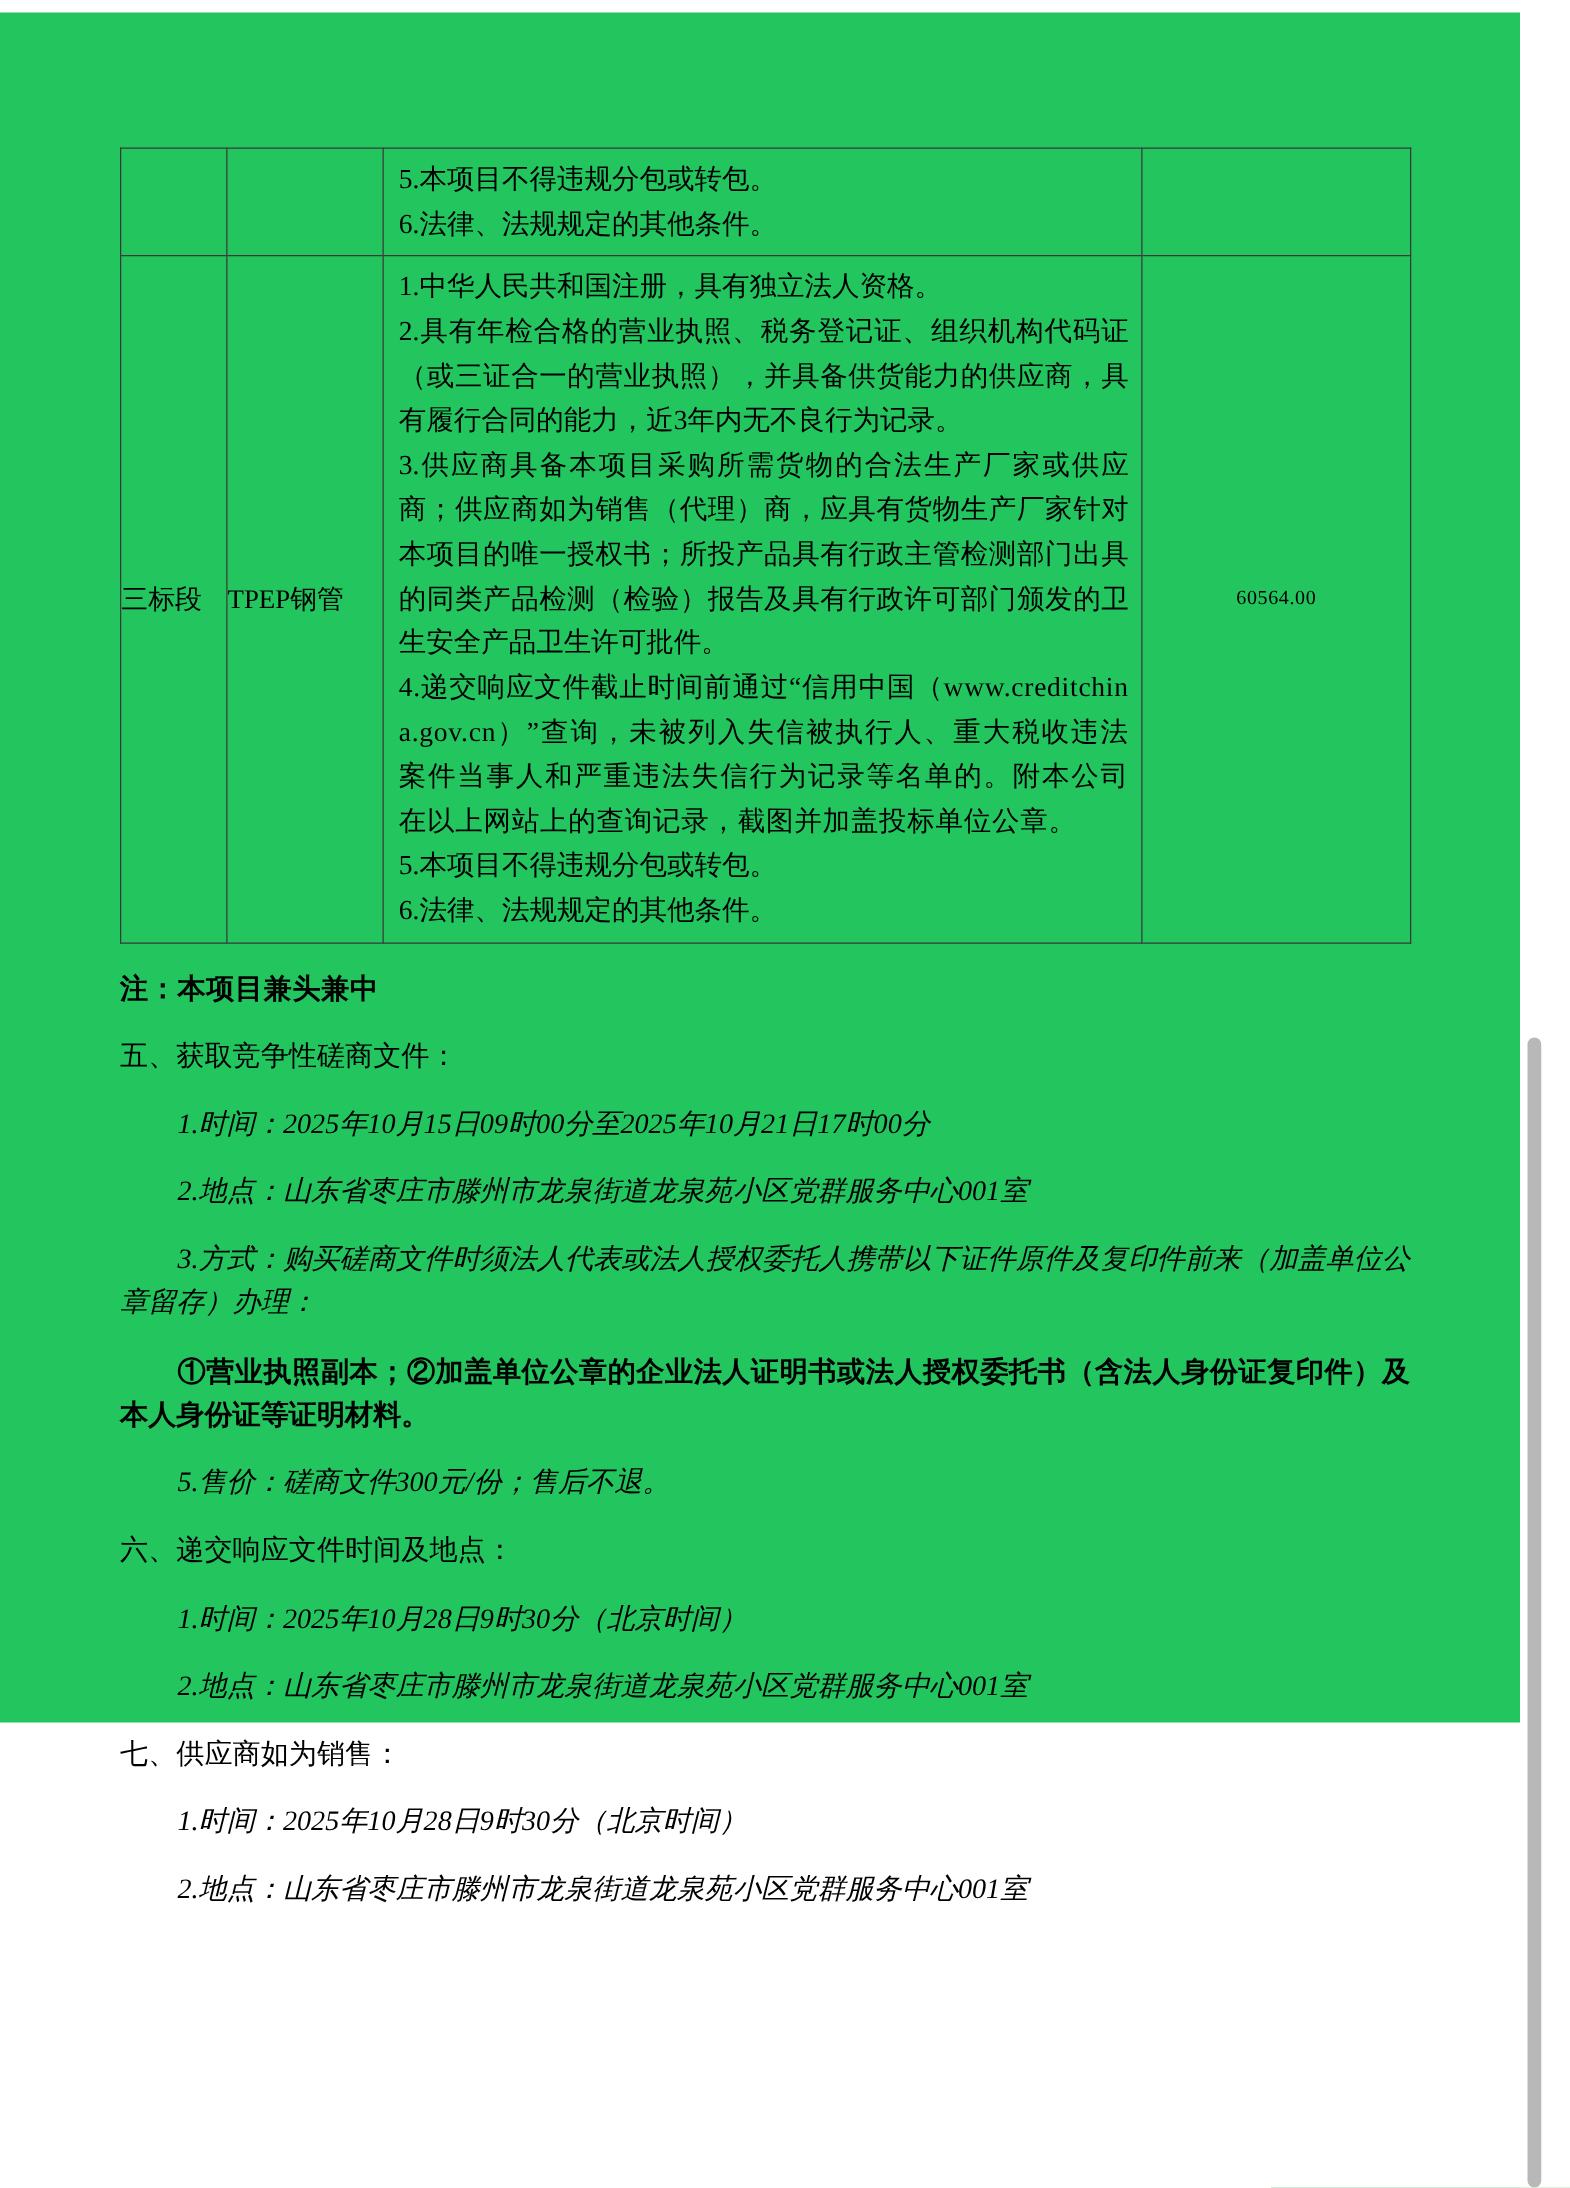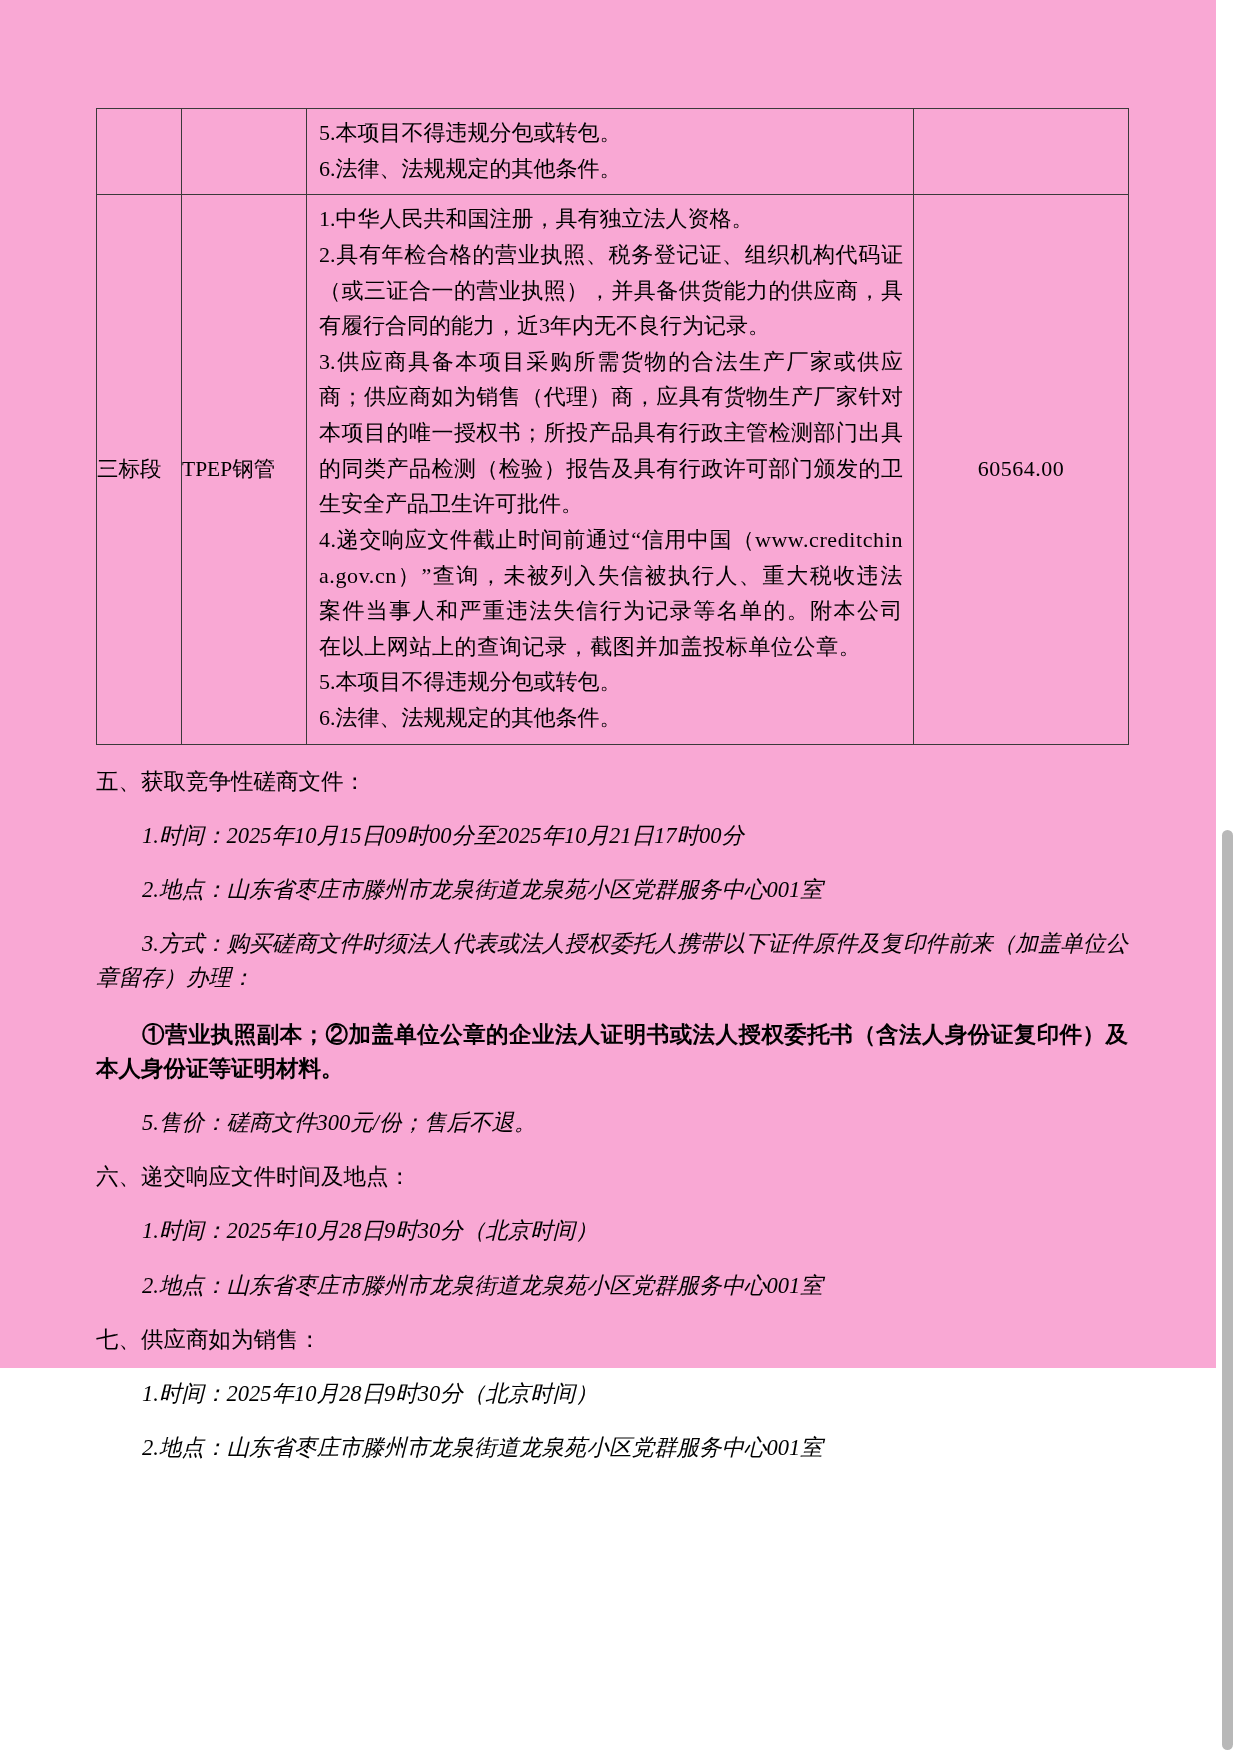--- a/index.html
+++ b/index.html
@@ -13,24 +13,24 @@
     position: relative;
     overflow: hidden;
     font-family: "Liberation Serif", "DejaVu Serif", serif;
     color: #000000;
   }
 
   
   #page-sheet {
     position: absolute;
     left: 0;
-    top: 0;
+    top: 10px;
     width: 1216px;
     height: 1368px;
-    background: #f9a8d4;
+    background: #22c55e;
   }
 
   #page-inner {
     position: absolute;
     left: 96px;
     top: 0;
     width: 1032px;
   }
 
   
@@ -50,21 +50,21 @@
   .col-req   { width: 607px; }
   .col-price { width: 215px; }
 
   .cell-center {
     text-align: left;
     font-size: 21.5px;
     line-height: 1.5;
   }
   .cell-price {
     text-align: center;
-    font-size: 22px;
+    font-size: 16px;
     letter-spacing: 0.5px;
   }
 
   .req-block {
     padding: 6px 10px 8px 12px;
     font-size: 22px;
     line-height: 1.62;
     text-align: justify;
   }
   .req-block .ln {
@@ -160,20 +160,21 @@
               <div class="ln mono-url">4.递交响应文件截止时间前通过“信用中国（www.creditchina.gov.cn）”查询，未被列入失信被执行人、重大税收违法案件当事人和严重违法失信行为记录等名单的。附本公司在以上网站上的查询记录，截图并加盖投标单位公章。</div>
               <div class="ln">5.本项目不得违规分包或转包。</div>
               <div class="ln">6.法律、法规规定的其他条件。</div>
             </div>
           </td>
           <td class="cell-price">60564.00</td>
         </tr>
       </tbody>
     </table>
 
+    <p class="para p-note">注：本项目兼头兼中</p>
 
     <p class="para p-heading">五、获取竞争性磋商文件：</p>
     <p class="para p-item">1.时间：2025年10月15日09时00分至2025年10月21日17时00分</p>
     <p class="para p-item">2.地点：山东省枣庄市滕州市龙泉街道龙泉苑小区党群服务中心001室</p>
     <p class="para p-item">3.方式：购买磋商文件时须法人代表或法人授权委托人携带以下证件原件及复印件前来（加盖单位公章留存）办理：</p>
 
     <p class="para p-bold-underline">①营业执照副本；②加盖单位公章的企业法人证明书或法人授权委托书（含法人身份证复印件）及本人身份证等证明材料。</p>
 
     <p class="para p-item">5.售价：磋商文件300元/份；售后不退。</p>
 

